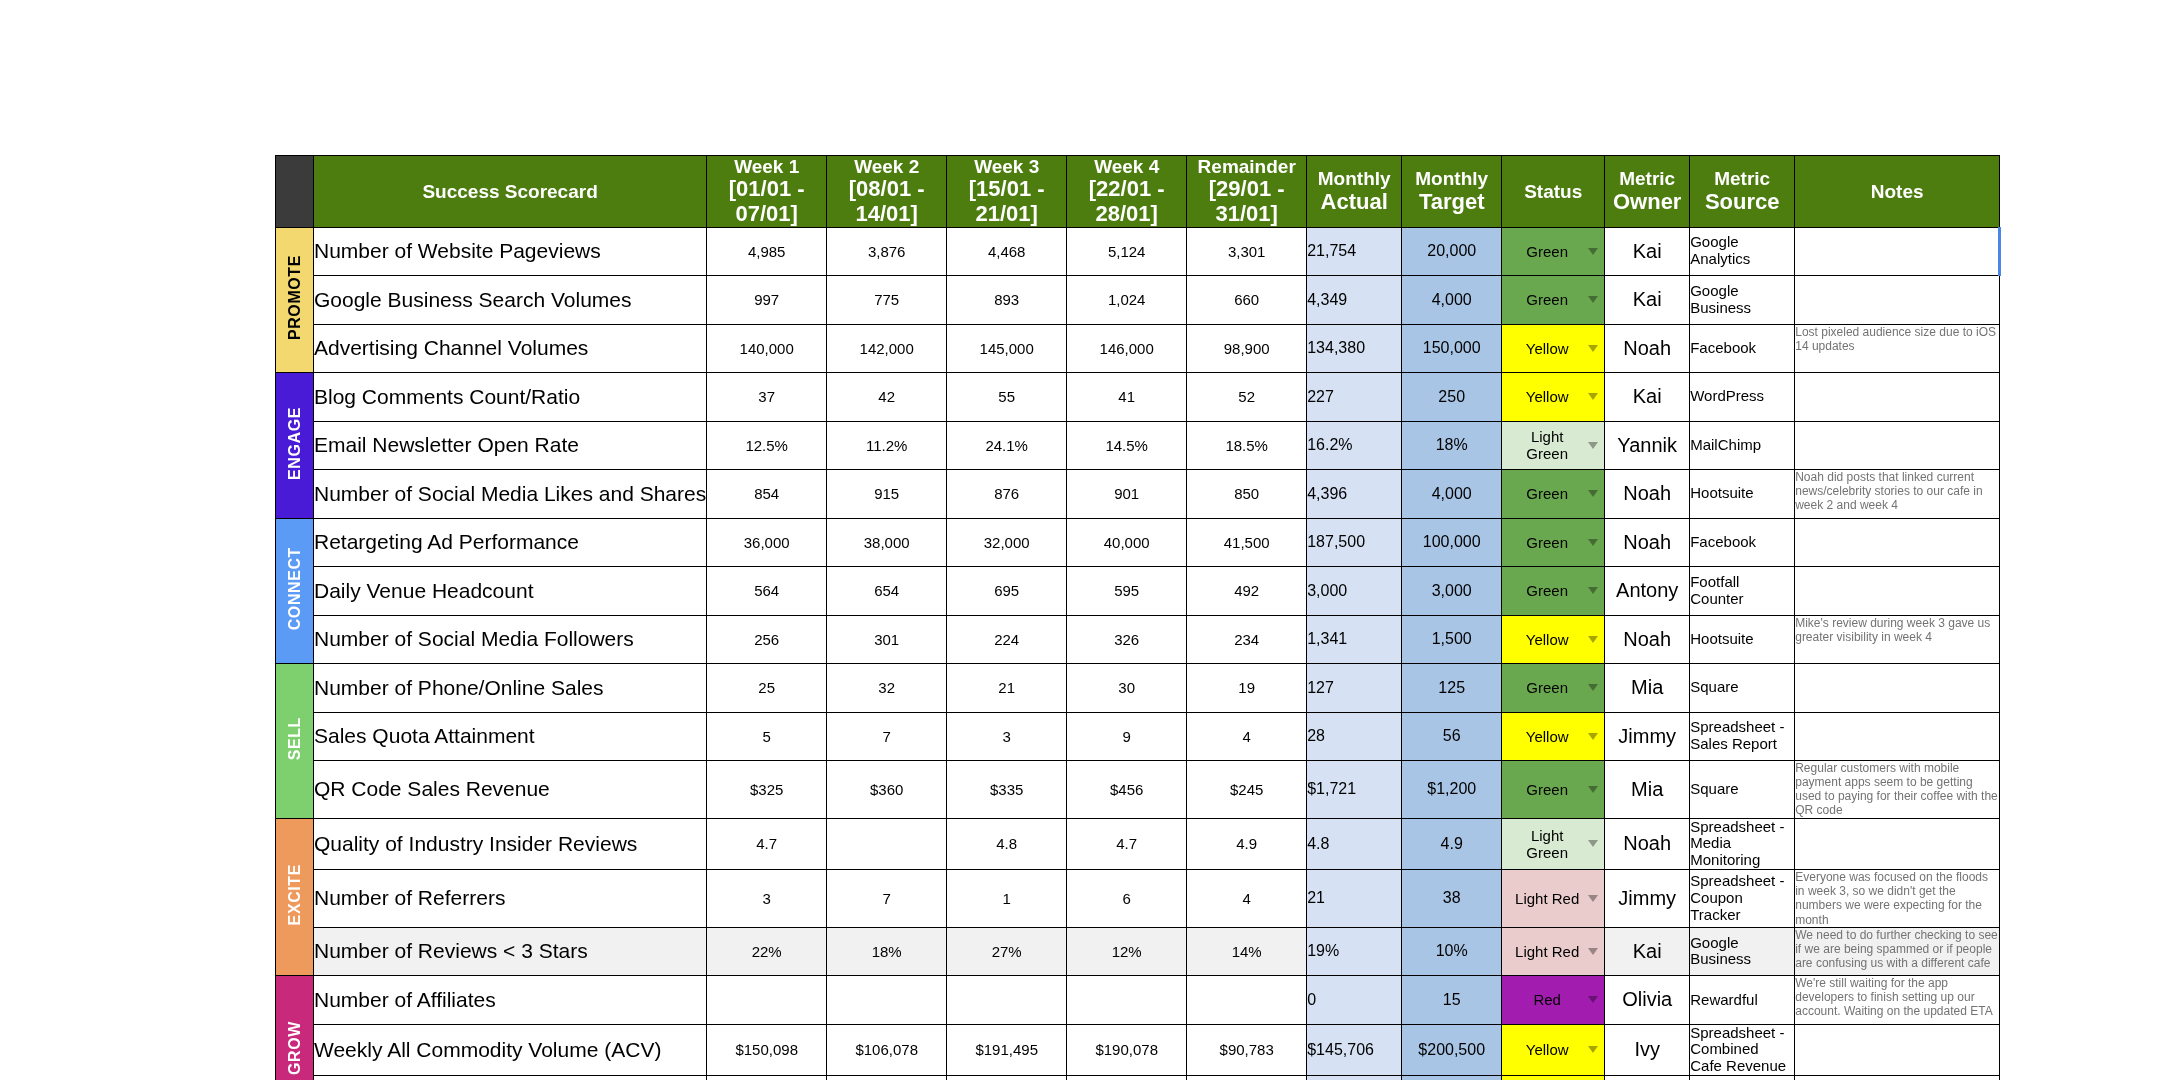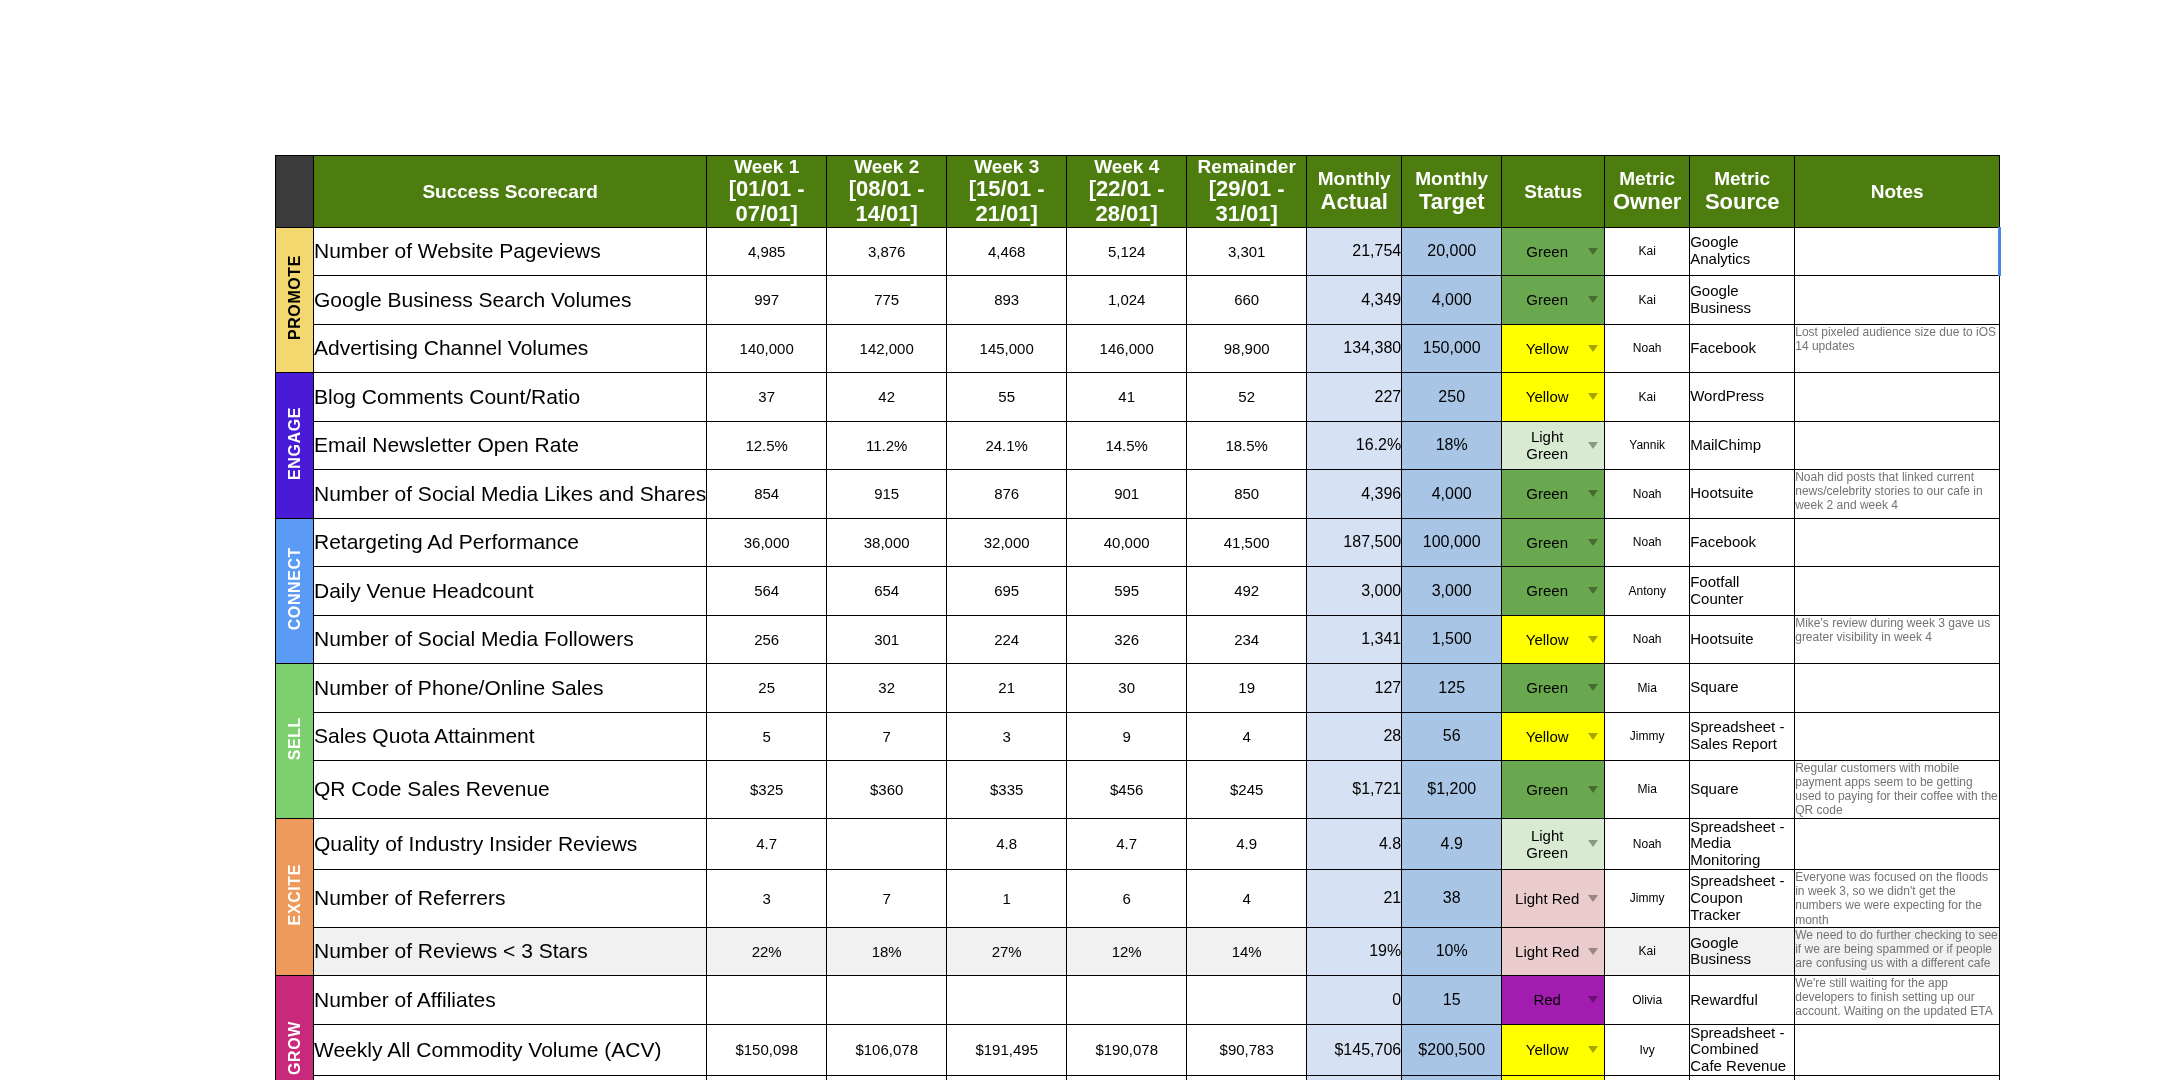--- a/index.html
+++ b/index.html
@@ -31,30 +31,30 @@
   
   tbody tr{height:48.5px;}
   td.band{padding:0;text-align:center;vertical-align:middle;border-top:none;border-bottom:none;}
   td.band .vlabel{writing-mode:vertical-rl;transform:rotate(180deg);color:#fff;font-weight:bold;
                   font-size:16px;letter-spacing:.6px;display:inline-block;white-space:nowrap;}
   td.band.promote .vlabel{color:#000;}
 
   td.metric{font-size:21px;color:#000;padding:0 0 0 7px;white-space:nowrap;vertical-align:middle;
             border-right:2px solid #000;text-overflow:clip;}
   td.num{font-size:15px;text-align:center;vertical-align:middle;color:#000;}
-  td.act{background:#d6e2f3;font-size:16px;text-align:right;vertical-align:middle;}
+  td.act{background:#d6e2f3;font-size:16px;text-align:left;vertical-align:middle;}
   td.tgt{background:#a8c5e6;font-size:16px;text-align:center;vertical-align:middle;}
 
   td.status{vertical-align:middle;position:relative;}
   .statuswrap{display:flex;align-items:center;justify-content:space-between;height:100%;padding:0 6px 0 8px;box-sizing:border-box;}
   .statuswrap .slabel{flex:1;text-align:center;font-size:15px;color:#000;}
   .caret{width:0;height:0;border-left:5px solid transparent;border-right:5px solid transparent;
          border-top:7px solid rgba(0,0,0,.35);margin-left:4px;flex:0 0 auto;}
 
-  td.owner{font-size:12px;text-align:center;vertical-align:middle;}
+  td.owner{font-size:20px;text-align:center;vertical-align:middle;}
   td.source{font-size:15px;text-align:left;vertical-align:middle;line-height:1.12;}
   td.notes{font-size:12px;text-align:left;vertical-align:top;padding:2px 3px;line-height:1.18;color:#737373;}
 
   tr.shade td.num, tr.shade td.metric, tr.shade td.owner, tr.shade td.source, tr.shade td.notes{background:#f1f1f1;}
 
   
   tr.first-row td.notes{border-right:3px solid #4a86e8;}
 </style>
 </head>
 <body>

